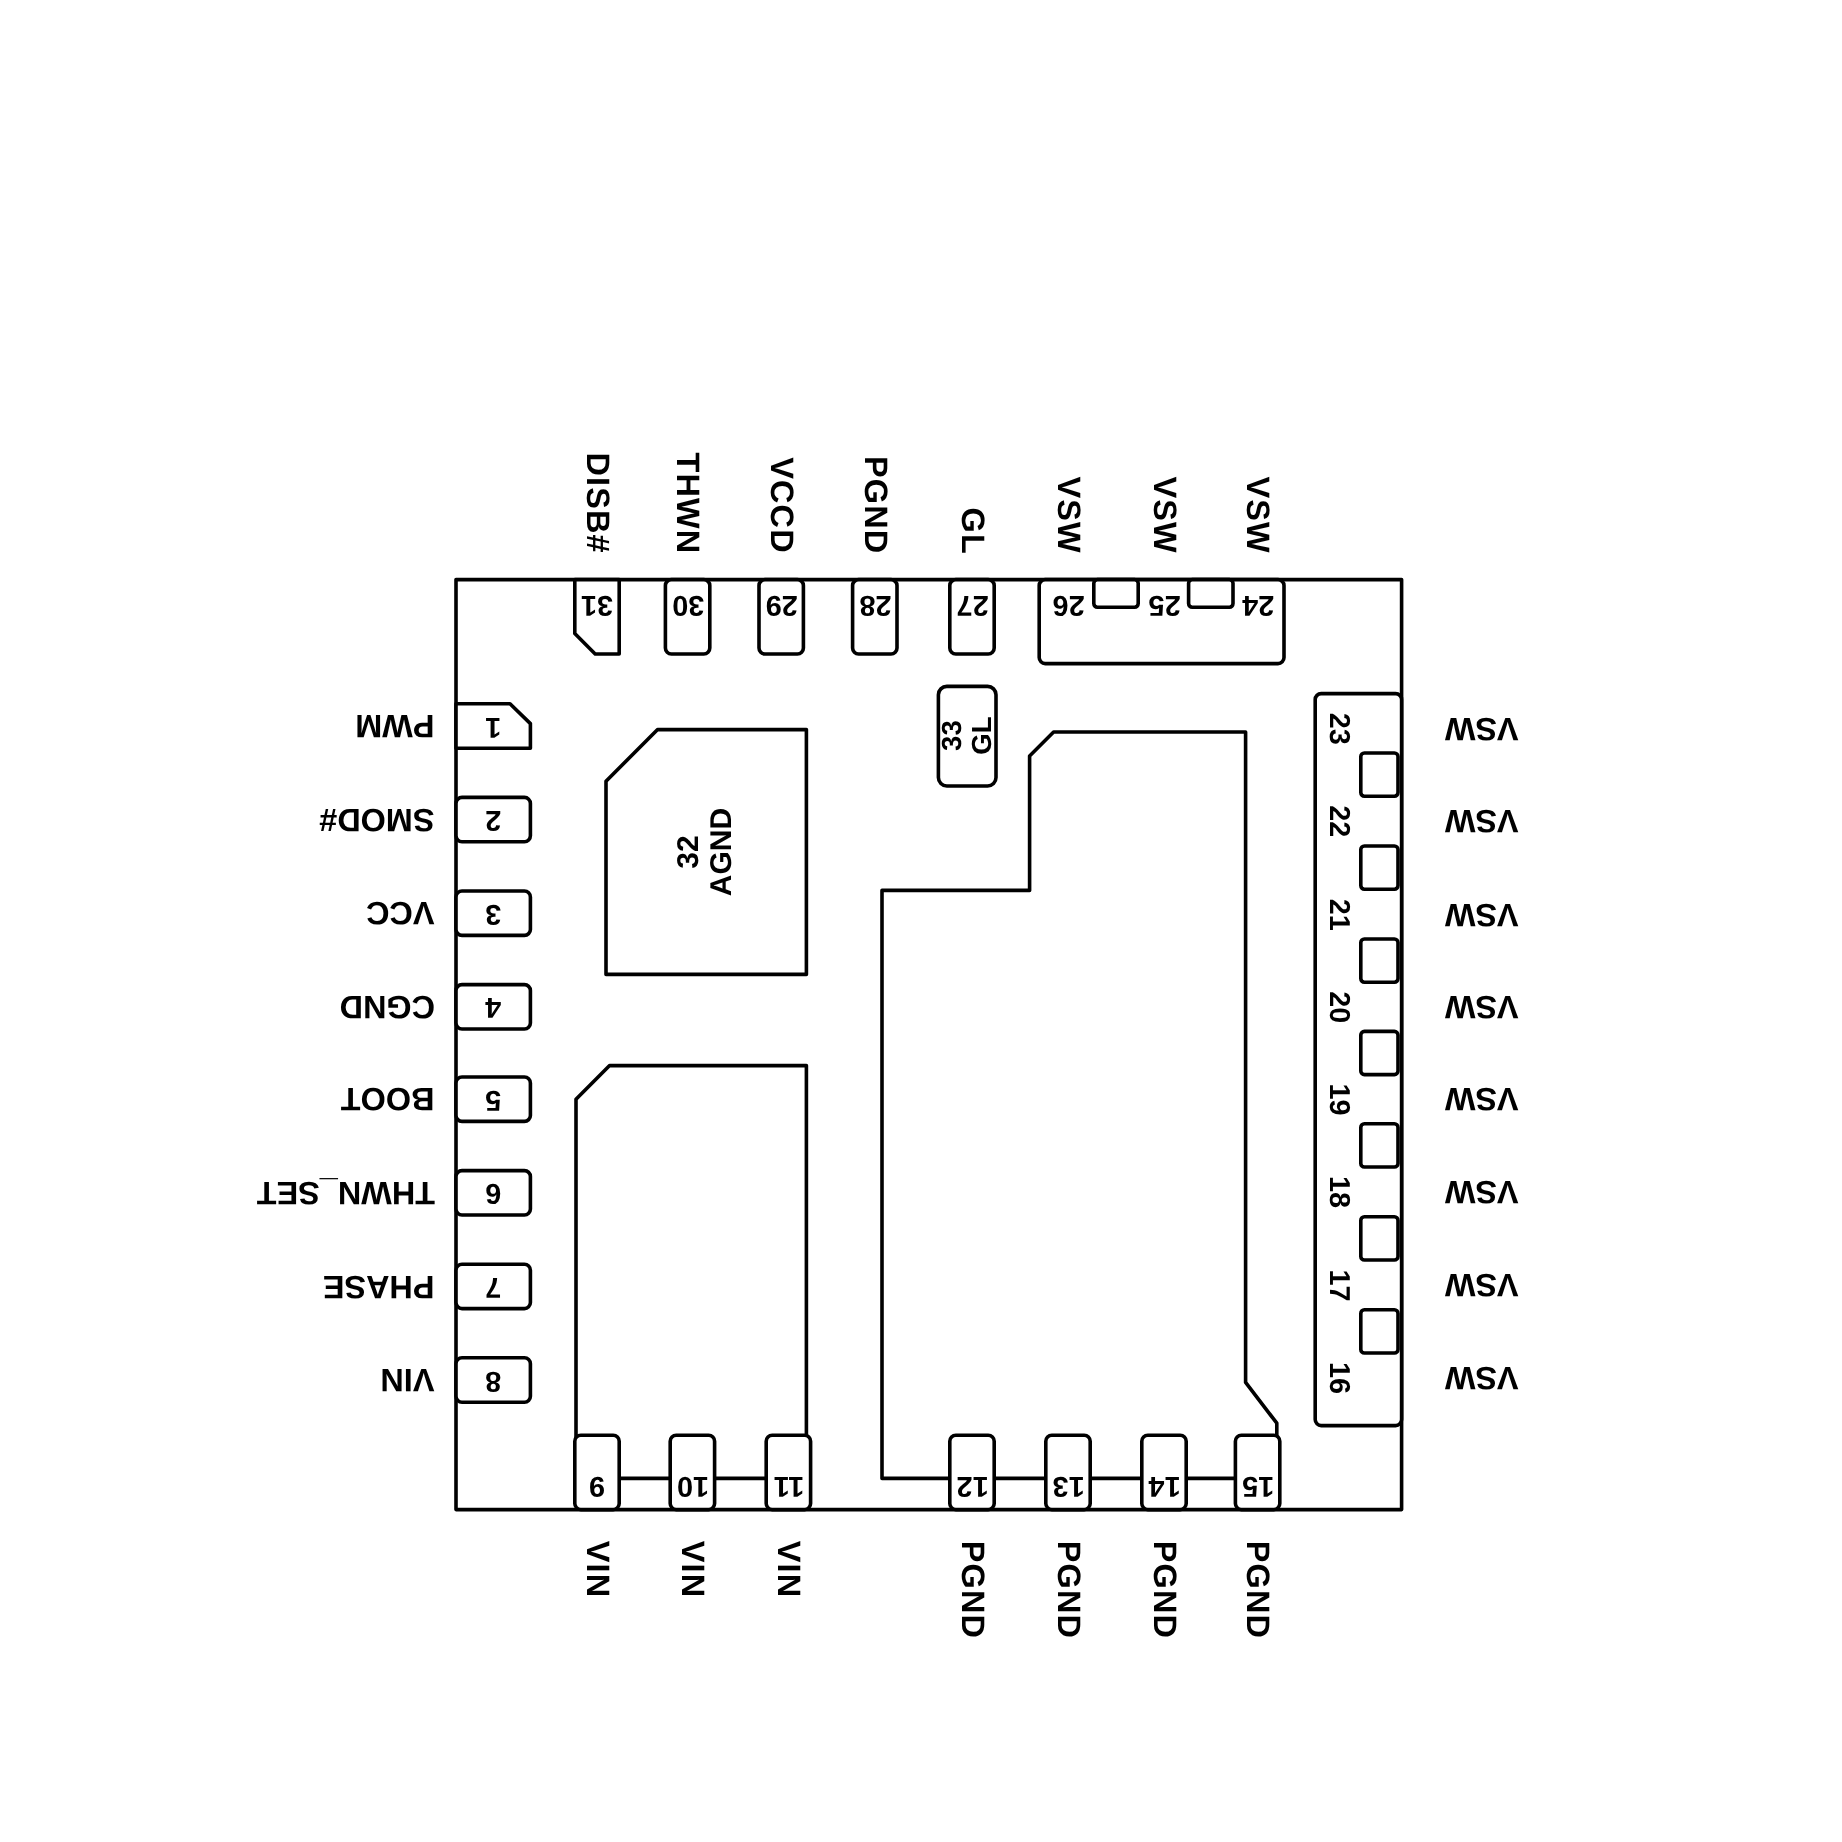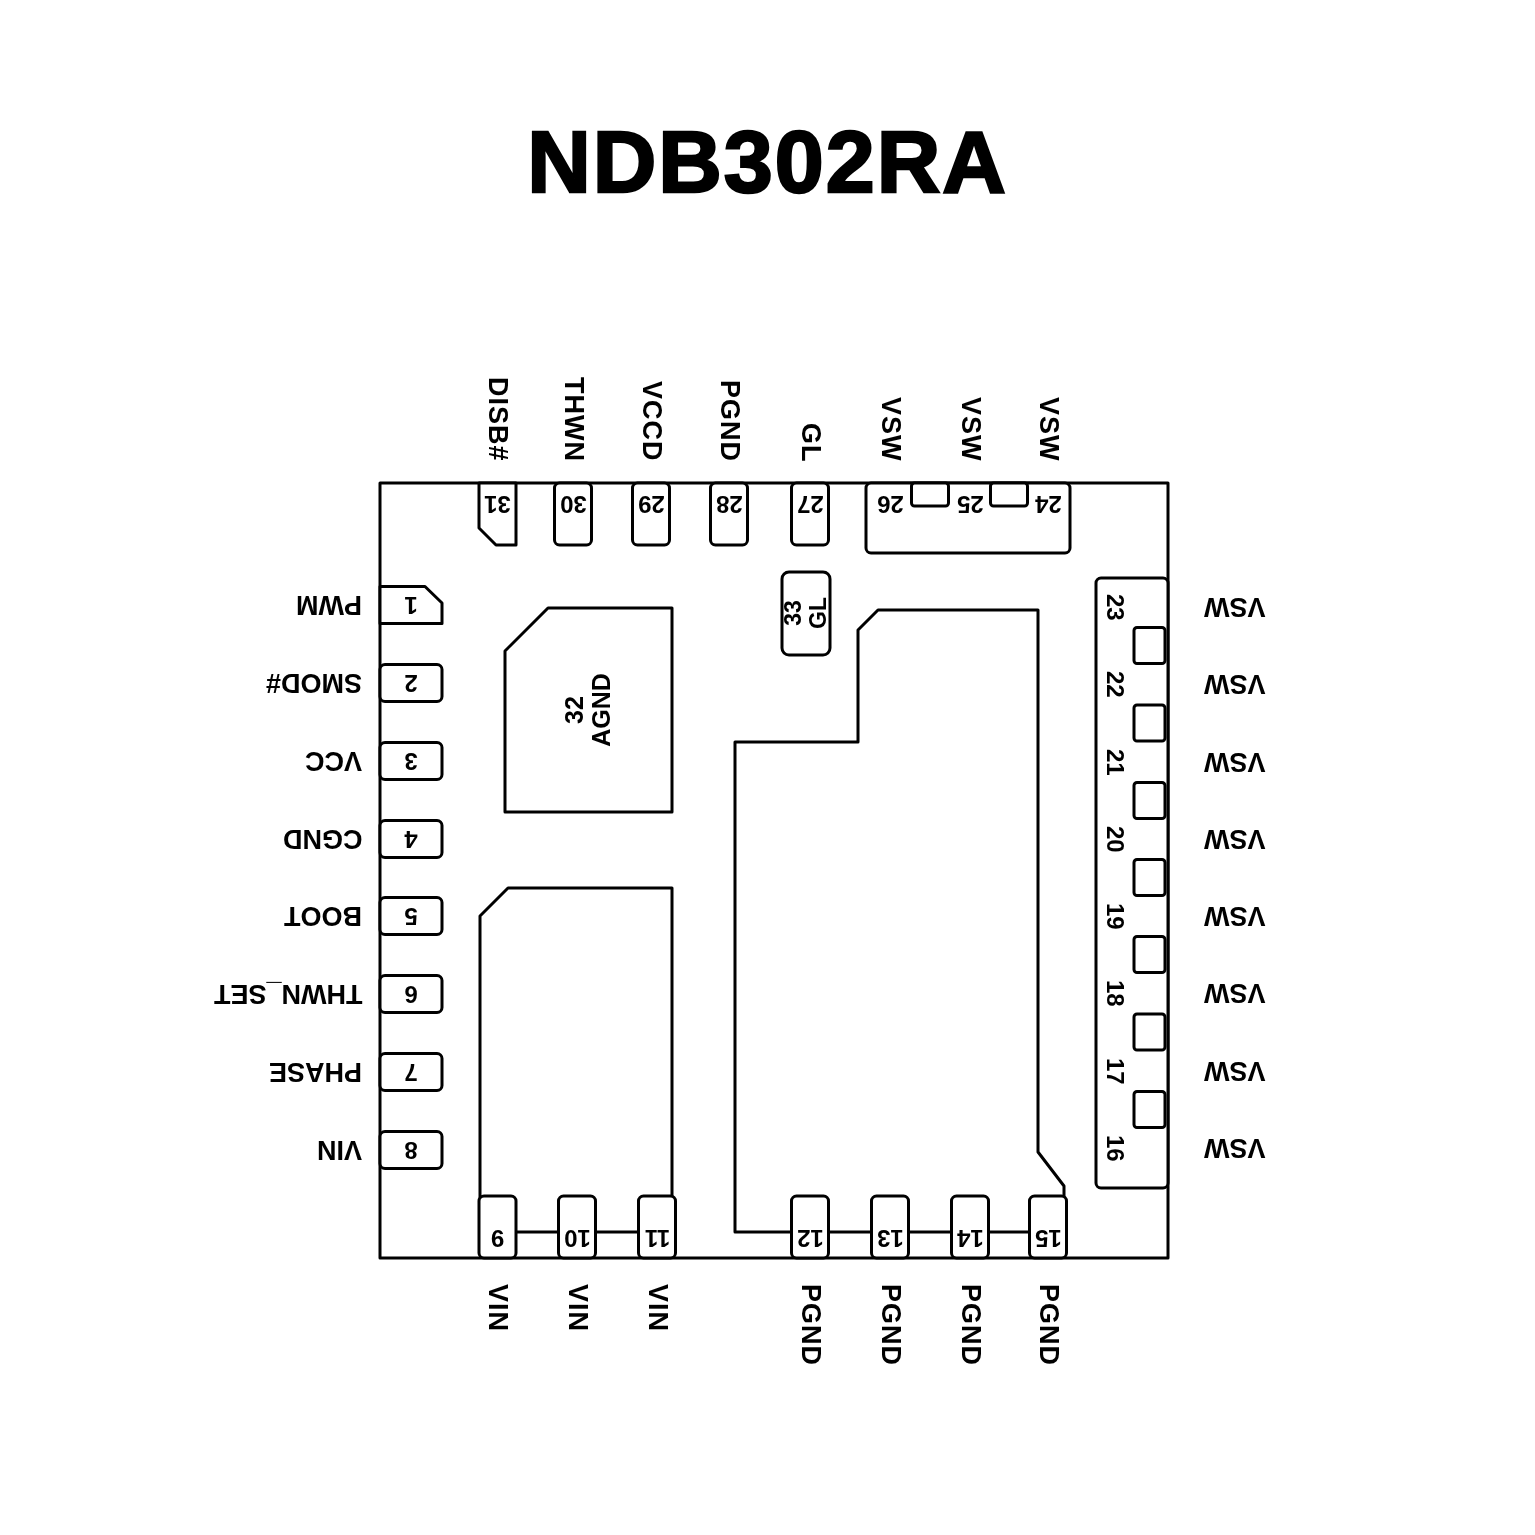--- a/index.html
+++ b/index.html
@@ -45,21 +45,20 @@
     position:absolute; transform:translate(-50%,-50%) rotate(-90deg);
     text-align:center; font-size:25px; line-height:27px; font-weight:bold;
     white-space:nowrap; color:#000;
   }
 </style>
 </head>
 <body>
 
 <div class="canvas">
 
-  <div class="title">NDB302RA</div>
 
   <svg class="diagram" width="1535" height="1535" viewBox="0 0 1535 1535">
 
     <rect class="ol" x="380" y="483" width="788" height="775"></rect>
 
     <path class="ol" d="M508,888 L672,888 L672,1232 L480,1232 L480,916 Z"></path>
     <path class="ol" d="M878,610 L1038,610 L1038,1152 L1064,1186 L1064,1232 L735,1232 L735,742 L858,742 L858,630 Z"></path>
 
     <path class="ol" d="M479,483 L516,483 L516,545 L496,545 L479,528 Z"></path>
     <rect class="ol" x="554.5" y="483" width="37" height="62" rx="5"></rect>

